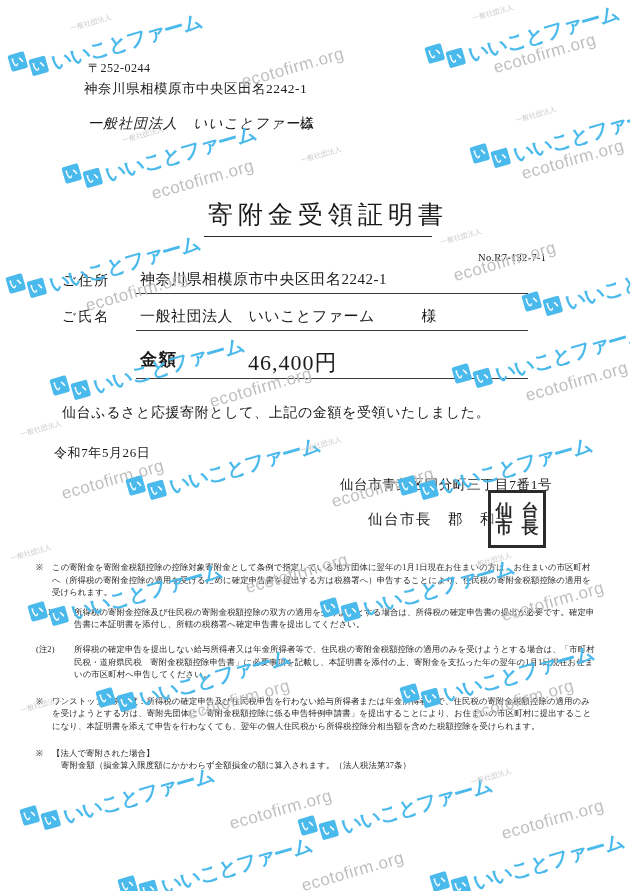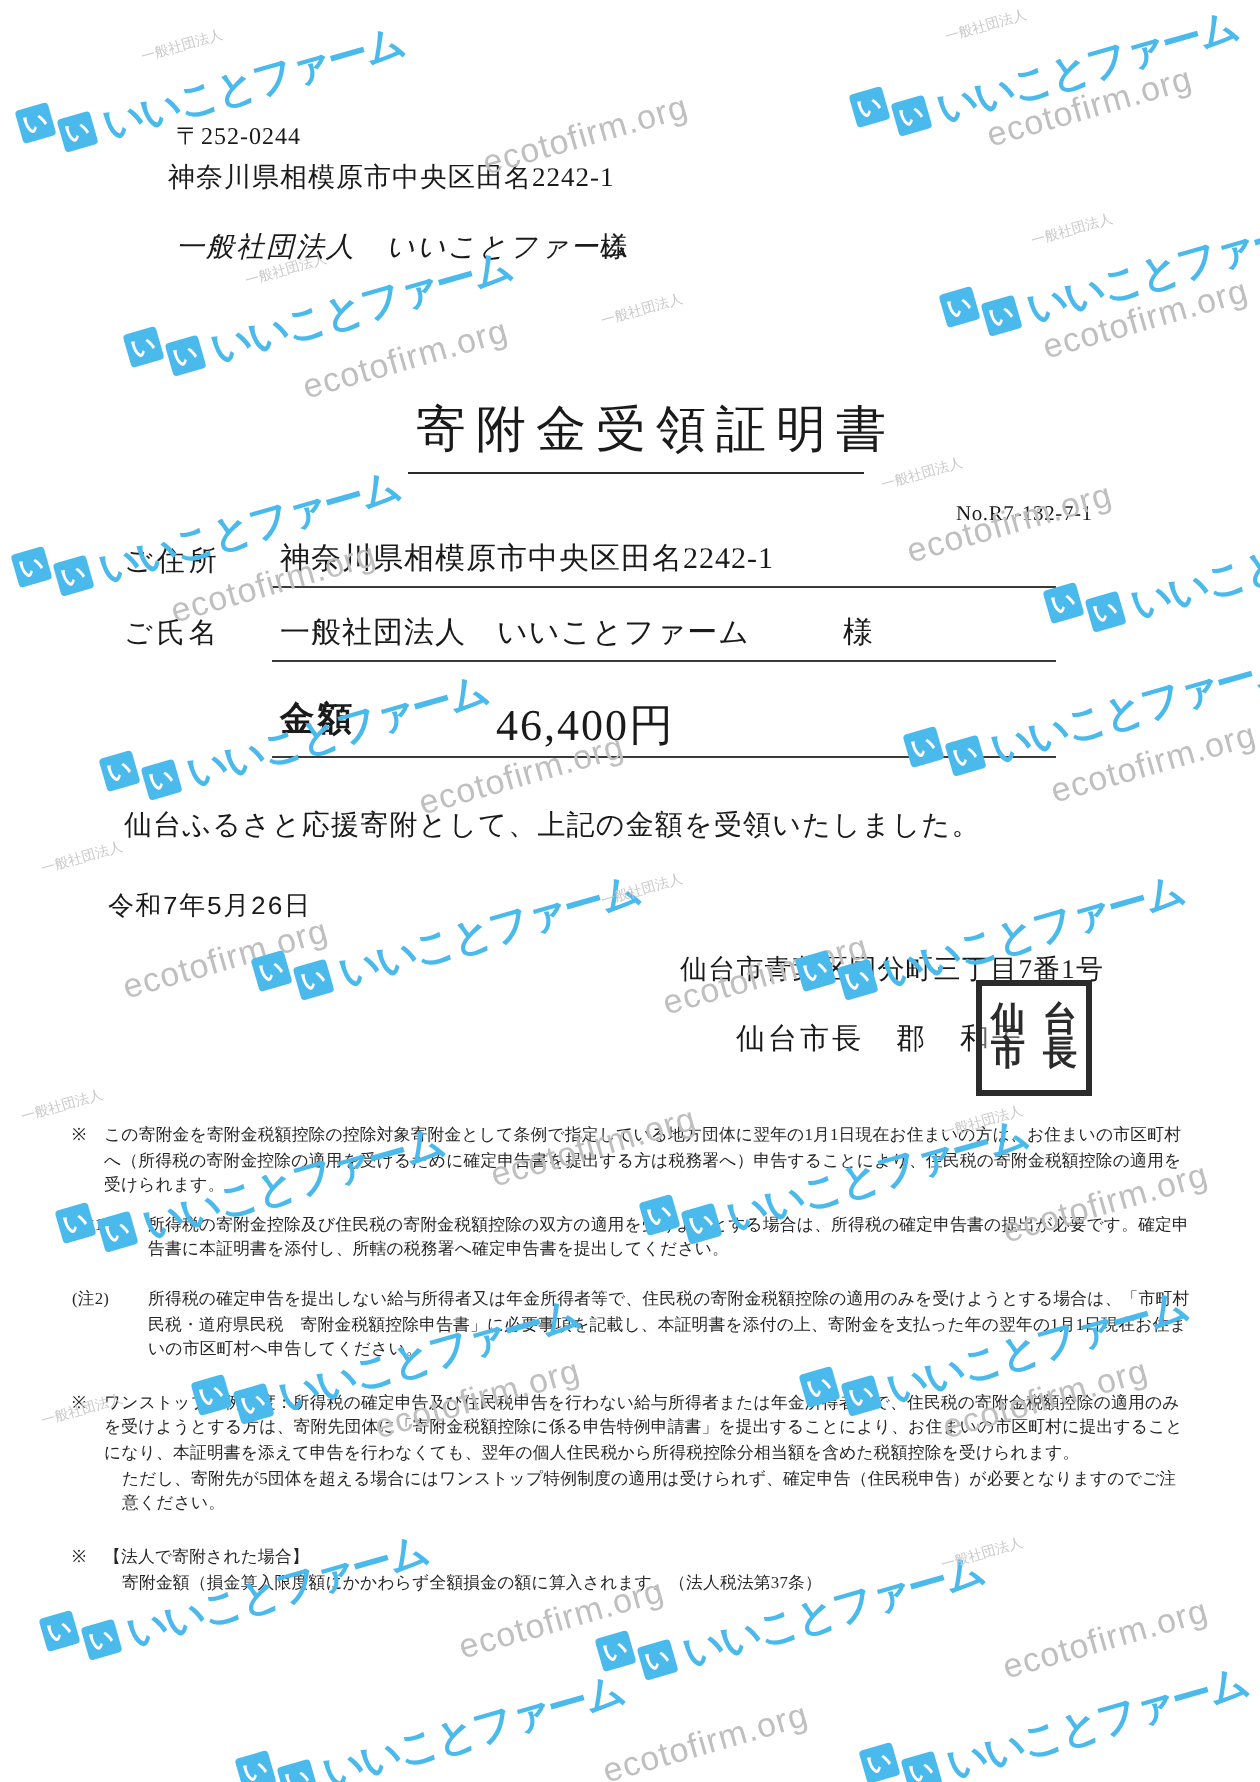--- a/index.html
+++ b/index.html
@@ -92,21 +92,21 @@
   .docno { font-size: 10.5px; letter-spacing: 0.3px; }
 
   .field-label { font-size: 14px; letter-spacing: 2px; }
   .field-value { font-size: 15px; letter-spacing: 0.5px; }
   .amount-label { font-size: 17px; letter-spacing: 2px; font-weight: bold; }
   .amount-value { font-size: 22px; letter-spacing: 1px; }
 
   .rule { position: absolute; height: 1px; background: #3a3a3a; }
 
   .body-line { font-size: 14px; letter-spacing: 0.6px; }
-  .date-line { font-size: 13px; letter-spacing: 0.6px; font-family: Liberation Mono, monospace; }
+  .date-line { font-size: 13px; letter-spacing: 0.6px; }
   .issuer-addr { font-size: 13.5px; letter-spacing: 0.6px; }
   .issuer-name { font-size: 14.5px; letter-spacing: 1.5px; }
 
   
   .seal {
     position: absolute;
     width: 58px; height: 58px;
     border: 3px solid #2b2b2b;
     color: #2b2b2b;
     font-family: "DejaVu Serif", serif;
@@ -330,21 +330,20 @@
 
     <div class="note-sub" style="margin-top:12px;">
       <div class="note-mark">(注2)</div>
       <div class="note-body">所得税の確定申告を提出しない給与所得者又は年金所得者等で、住民税の寄附金税額控除の適用のみを受けようとする場合は、「市町村民税・道府県民税　寄附金税額控除申告書」に必要事項を記載し、本証明書を添付の上、寄附金を支払った年の翌年の1月1日現在お住まいの市区町村へ申告してください。</div>
     </div>
 
     <div class="note-block" style="margin-top:14px;">
       <div class="note-mark">※</div>
       <div class="note-body">
         <span>ワンストップ特例制度：所得税の確定申告及び住民税申告を行わない給与所得者または年金所得者等で、住民税の寄附金税額控除の適用のみを受けようとする方は、寄附先団体に「寄附金税額控除に係る申告特例申請書」を提出することにより、お住まいの市区町村に提出することになり、本証明書を添えて申告を行わなくても、翌年の個人住民税から所得税控除分相当額を含めた税額控除を受けられます。</span>
-        <span class="indent">ただし、寄附先が5団体を超える場合にはワンストップ特例制度の適用は受けられず、確定申告（住民税申告）が必要となりますのでご注意ください。</span>
       </div>
     </div>
 
     <div class="note-block" style="margin-top:14px;">
       <div class="note-mark">※</div>
       <div class="note-body">
         <span>【法人で寄附された場合】</span>
         <span class="indent">寄附金額（損金算入限度額にかかわらず全額損金の額に算入されます。（法人税法第37条）</span>
       </div>
     </div>

